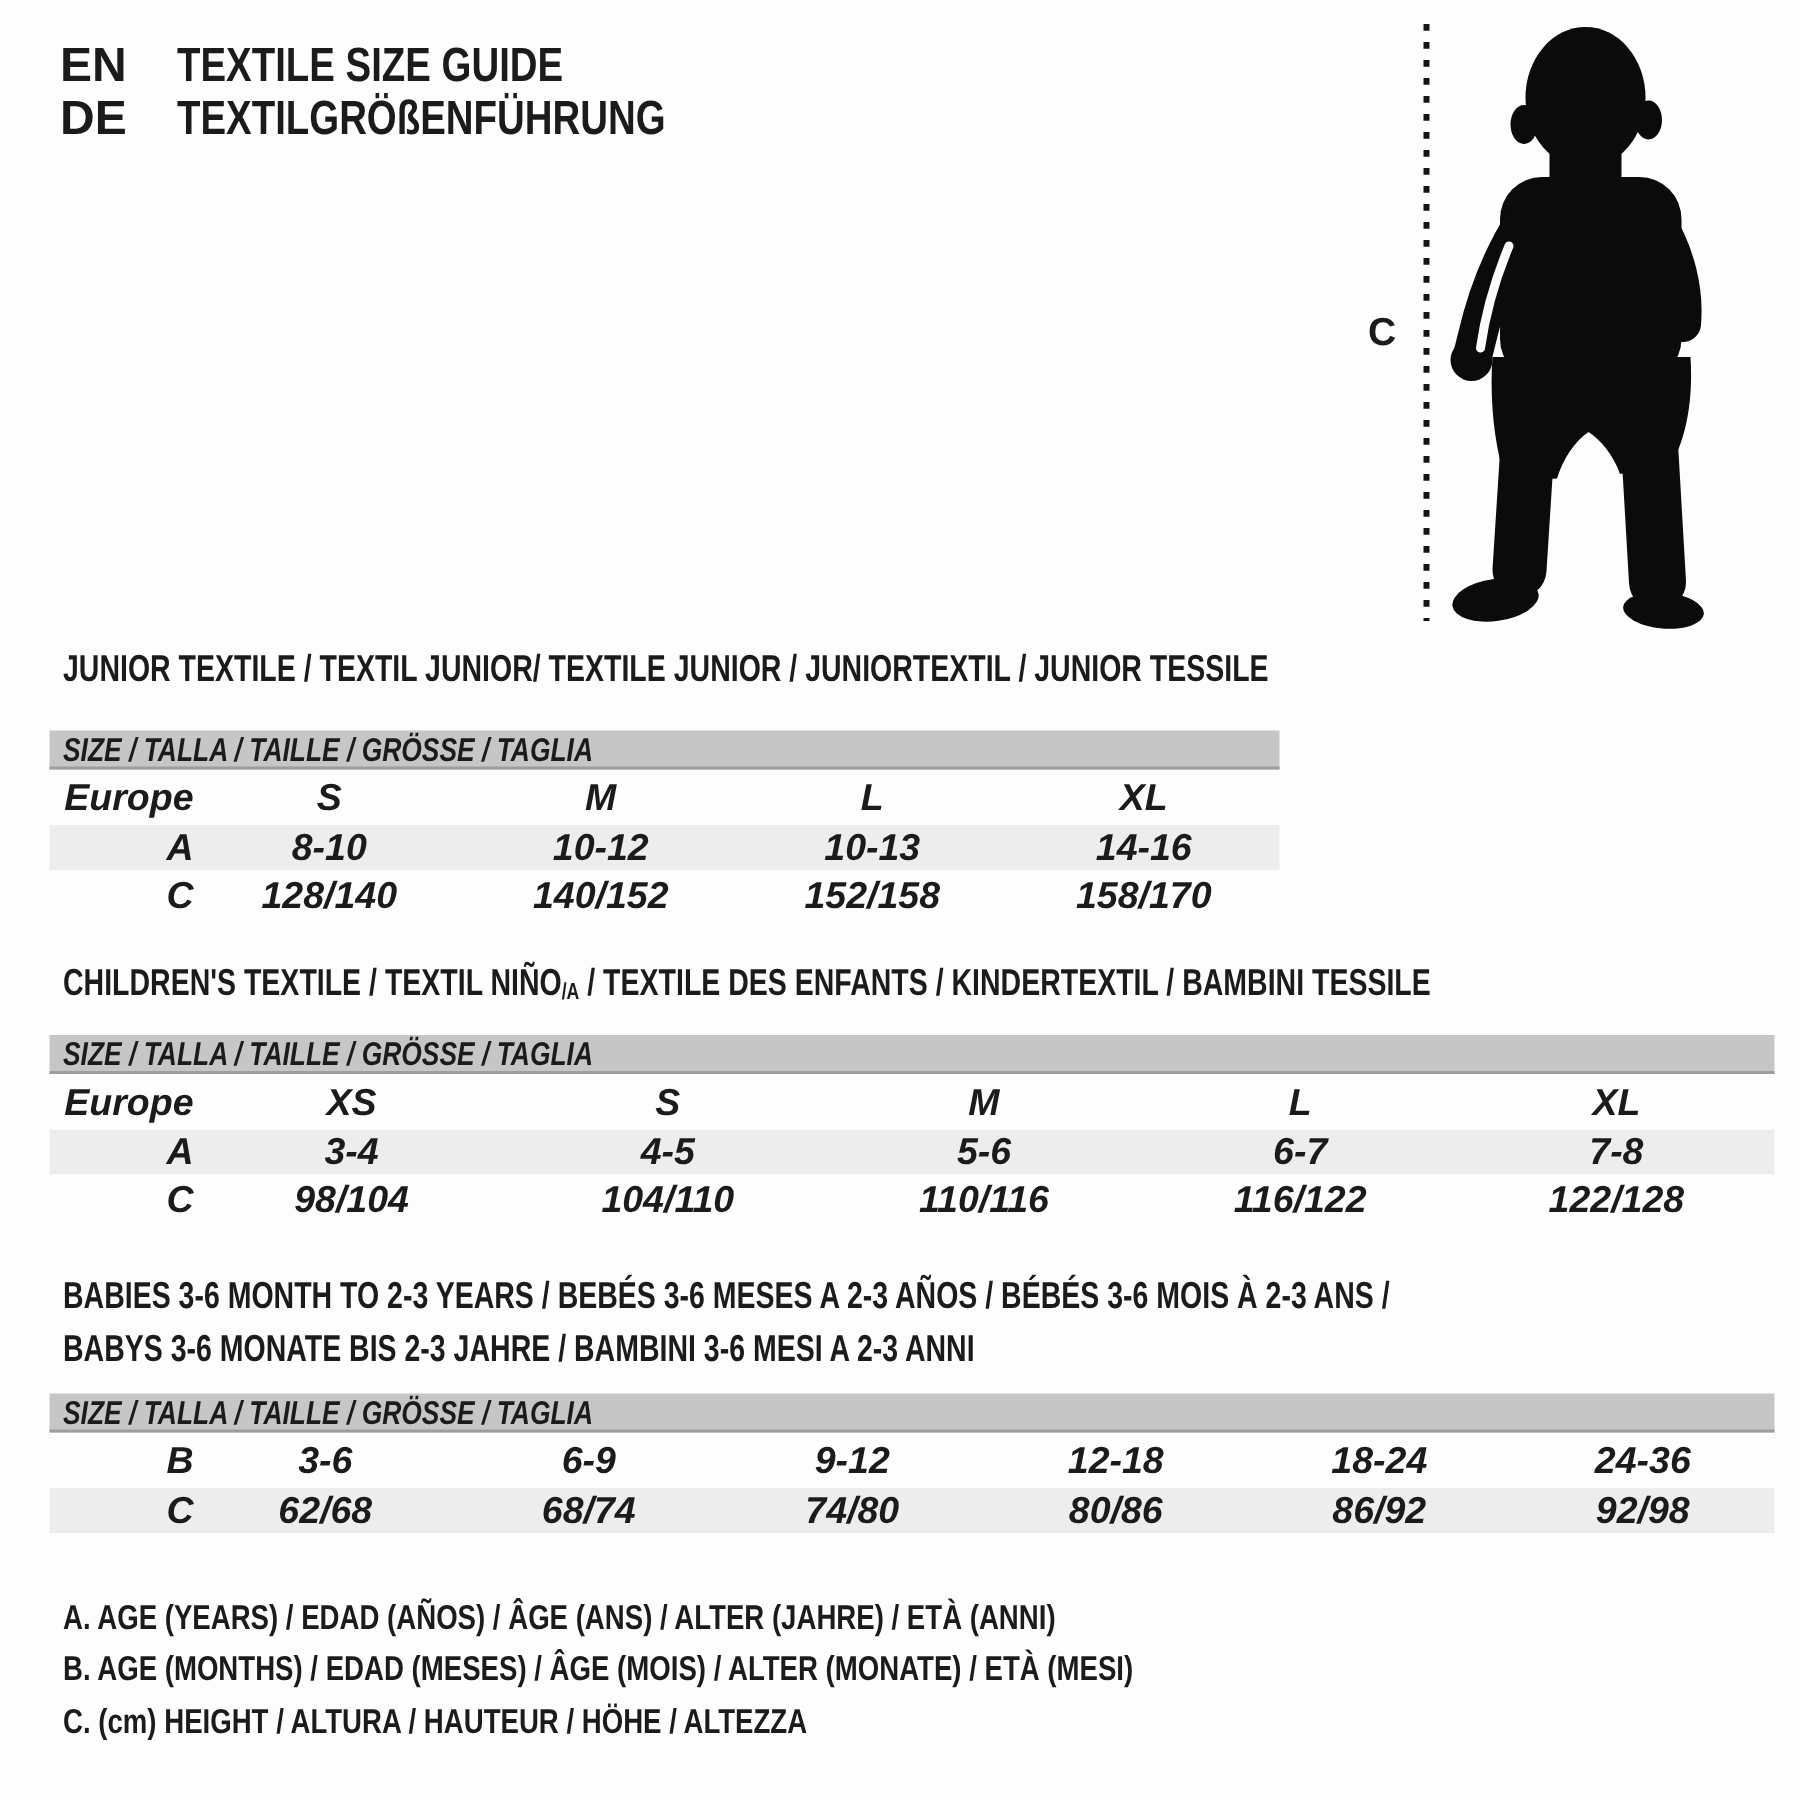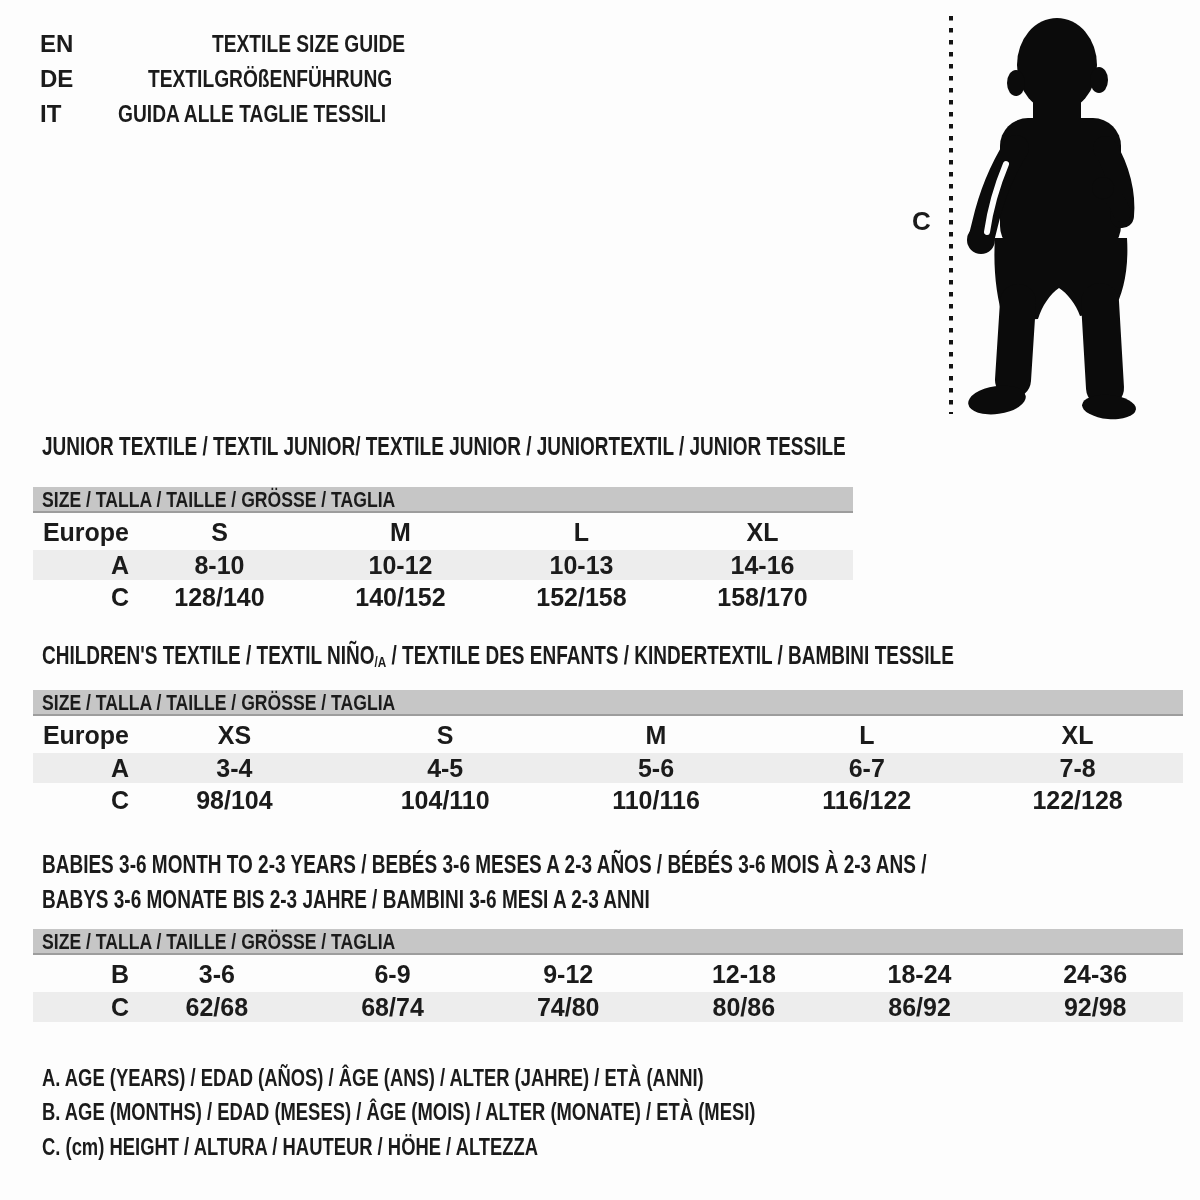--- a/index.html
+++ b/index.html
@@ -8,38 +8,38 @@
     background:#fdfdfd; color:#1b1b1b;
     font-family:"Liberation Sans", sans-serif; font-weight:bold;
     overflow:hidden;
   }
   
   .cond80 { display:inline-block; transform:scaleX(0.80); transform-origin:0 50%; white-space:nowrap; }
   .cond76 { display:inline-block; transform:scaleX(0.76); transform-origin:0 50%; white-space:nowrap; }
 
   
   .langs { position:absolute; left:40px; top:26px; }
-  .lang-row { display:flex; align-items:center; height:35px; font-size:24px;justify-content:space-between; }
+  .lang-row { display:flex; align-items:center; height:35px; font-size:32px; }
   .lang-code { width:78px; flex:none; }
 
   
   .figure { position:absolute; left:890px; top:8px; width:262px; height:412px; }
   .figure svg { position:absolute; left:0; top:0; }
   .c-label { position:absolute; left:22px; top:198px; font-size:26px; }
 
   
   .sec-head { position:absolute; left:42px; font-size:25px; margin:0; }
   #head-junior   { top:432px;text-align:center; }
   #head-children { top:641px; }
   #head-babies   { top:847px; }
   .head-line { display:block; height:35px; line-height:35px; }
   .sub-a { font-size:62%; position:relative; top:0.22em; }
 
   
-  .size-table { position:absolute; left:33px; }
+  .size-table { position:absolute; left:33px;font-style:italic; }
   #table-junior   { top:487px; width:820px; }
   #table-children { top:690px; width:1150px; }
   #table-babies   { top:929px; width:1150px; }
   .size-bar {
     height:24px; line-height:25px; background:#c6c6c6;
     border-bottom:2px solid #9d9d9d; padding-left:9px;
     font-size:22px; margin-bottom:2px; overflow:visible; white-space:nowrap;
   }
   .trow { display:flex; align-items:center; height:35px; font-size:25px; }
   .trow.shaded { background:#ededed; height:30px; }
@@ -57,24 +57,20 @@
 
   <div class="langs">
     <div class="lang-row">
       <span class="lang-code">EN</span>
       <span class="cond80">TEXTILE SIZE GUIDE</span>
     </div>
     <div class="lang-row">
       <span class="lang-code">DE</span>
       <span class="cond80">TEXTILGRÖßENFÜHRUNG</span>
     </div>
-    <div class="lang-row">
-      <span class="lang-code">IT</span>
-      <span class="cond80">GUIDA ALLE TAGLIE TESSILI</span>
-    </div>
   </div>
 
   <div class="figure">
     <span class="c-label">C</span>
     <svg width="262" height="412" viewBox="0 0 262 412" aria-hidden="true">
 
       <line x1="61" y1="8" x2="61" y2="406" stroke="#141414" stroke-width="4" stroke-dasharray="4.5 7.5"></line>
       <g fill="#0b0b0b" stroke="none">
 
         <ellipse cx="167" cy="57" rx="40" ry="47"></ellipse>

